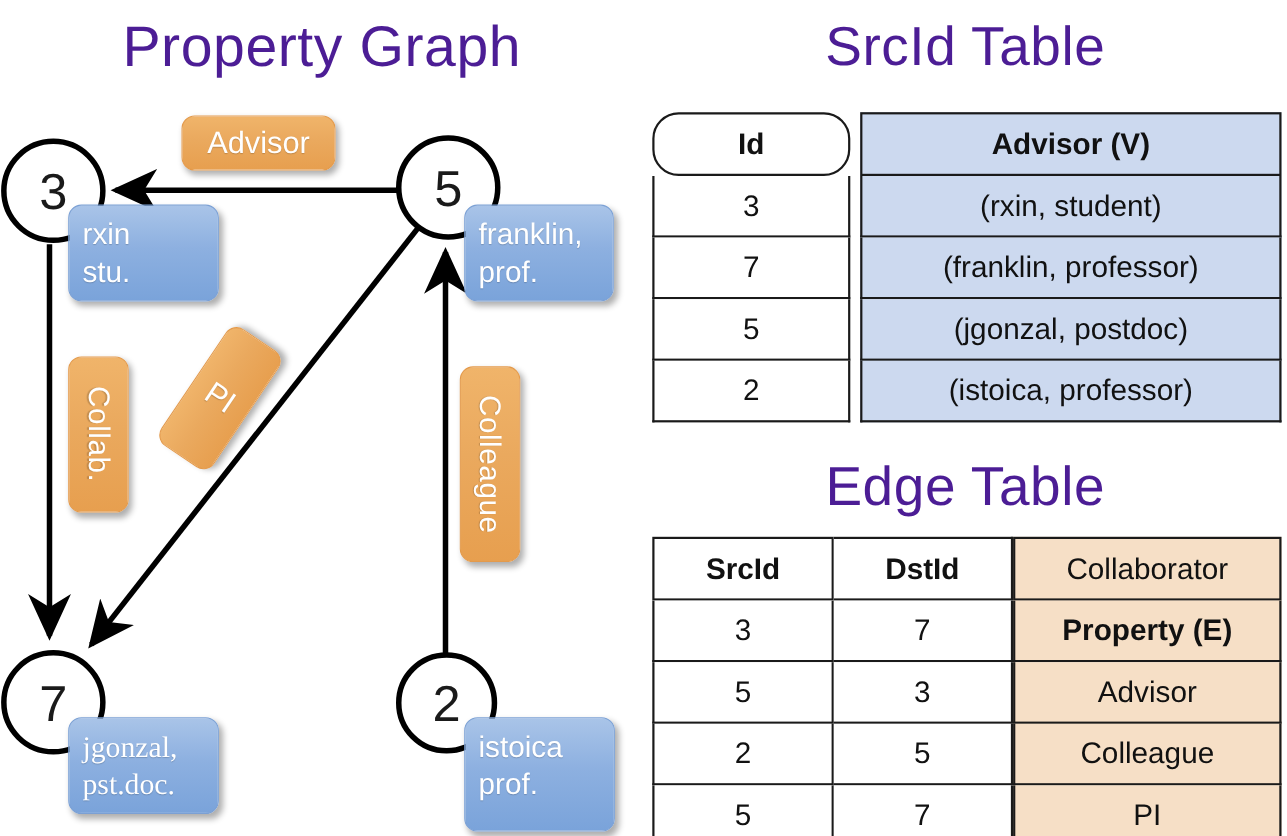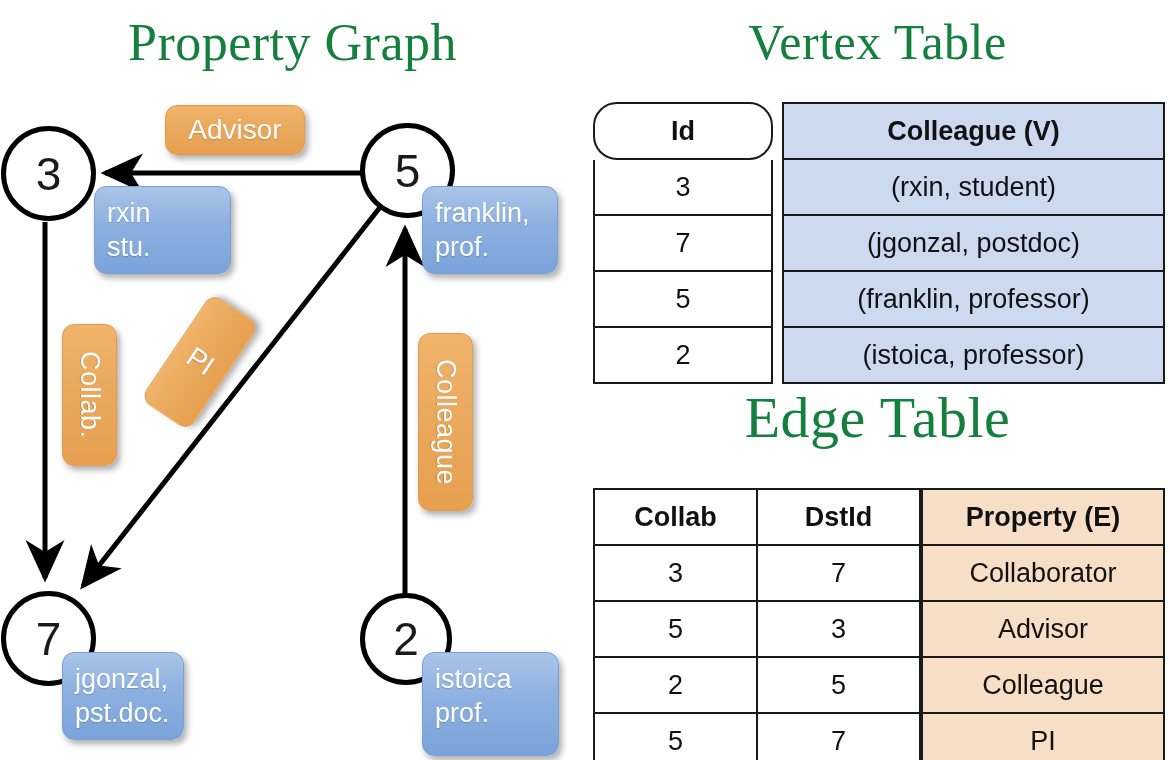--- a/index.html
+++ b/index.html
@@ -12,38 +12,38 @@
     height: 760px;
     position: relative;
     overflow: hidden;
     font-family: "Liberation Sans", sans-serif;
     -webkit-font-smoothing: antialiased;
   }
 
   
   .title {
     position: absolute;
-    font-family: Liberation Serif, serif;
+    font-family: Liberation Sans, sans-serif;
     font-weight: 300;
-    color: #15803d;
+    color: #4c1d95;
     letter-spacing: 0.5px;
     white-space: nowrap;
     text-align: center;
   }
   #title-property-graph {
     left: 0; top: 12px; width: 585px;
     font-size: 52px; line-height: 62px;
   }
   #title-vertex-table {
     left: 585px; top: 12px; width: 585px;
     font-size: 50px; line-height: 60px;
   }
   #title-edge-table {
-    left: 585px; top: 388px; width: 585px;
-    font-size: 58px; line-height: 60px;
+    left: 585px; top: 412px; width: 585px;
+    font-size: 50px; line-height: 60px;
   }
 
   
   #graph-panel {
     position: absolute;
     left: 0; top: 0;
     width: 585px; height: 760px;
   }
   #graph-svg {
     position: absolute;
@@ -197,29 +197,29 @@
   <div class="node-circle" style="left:360px; top:123px; width:95px; height:95px;">
     <span>5</span>
   </div>
   <div class="node-circle" style="left:1px; top:591px; width:95px; height:95px;">
     <span>7</span>
   </div>
   <div class="node-circle" style="left:360px; top:593px; width:92px; height:92px;">
     <span>2</span>
   </div>
 
-  <div class="prop-box blue" style="left:62px; top:186px; width:137px; height:88px;margin-left:32px;">
+  <div class="prop-box blue" style="left:62px; top:186px; width:137px; height:88px;">
     <span class="txt">rxin
 stu.</span>
   </div>
   <div class="prop-box blue" style="left:422px; top:186px; width:136px; height:88px;">
     <span class="txt">franklin,
 prof.</span>
   </div>
-  <div class="prop-box blue" style="left:62px; top:652px; width:122px; height:88px;">
+  <div class="prop-box blue" style="left:62px; top:652px; width:137px; height:88px;font-family:Liberation Serif, serif;">
     <span class="txt">jgonzal,
 pst.doc.</span>
   </div>
   <div class="prop-box blue" style="left:422px; top:652px; width:137px; height:104px;">
     <span class="txt">istoica
 prof.</span>
   </div>
 
   <div class="prop-box orange" id="label-advisor" style="left:165px; top:105px; width:140px; height:50px;">
     <span class="txt">Advisor</span>
@@ -231,21 +231,21 @@
 
   <div class="prop-box orange" id="label-pi" style="left:136px; top:333px; width:128px; height:58px;">
     <span class="txt"><i>PI</i></span>
   </div>
 
   <div class="prop-box orange vert" style="left:418px; top:333px; width:55px; height:178px;">
     <span class="txt"><i>Colleague</i></span>
   </div>
 </div>
 
-<div class="title" id="title-vertex-table">Vertex Table</div>
+<div class="title" id="title-vertex-table">SrcId Table</div>
 
 <div class="col-grid fill-white" style="left:593px; top:102px; width:180px;">
   <table style="width:180px;">
     <tbody>
         <tr>
       <th style="height:54px;border-radius:24px;">Id</th>
     </tr>
     <tr>
       <td style="height:54px;">3</td>
     </tr>
@@ -259,45 +259,45 @@
       <td style="height:54px;">2</td>
     </tr>
   </tbody>
     </table>
 </div>
 
 <div class="col-grid fill-blue" style="left:782px; top:102px; width:383px;">
   <table style="width:383px;">
     <tbody>
         <tr>
-      <th style="height:54px;">Colleague (V)</th>
+      <th style="height:54px;">Advisor (V)</th>
     </tr>
     <tr>
       <td style="height:54px;">(rxin, student)</td>
     </tr>
     <tr>
+      <td style="height:54px;">(franklin, professor)</td>
+    </tr>
+    <tr>
       <td style="height:54px;">(jgonzal, postdoc)</td>
-    </tr>
-    <tr>
-      <td style="height:54px;">(franklin, professor)</td>
     </tr>
     <tr>
       <td style="height:54px;">(istoica, professor)</td>
     </tr>
   </tbody>
     </table>
 </div>
 
 <div class="title" id="title-edge-table">Edge Table</div>
 
 <div class="col-grid fill-white" style="left:593px; top:488px; width:322px;">
   <table style="width:322px;">
     <tbody>
         <tr>
-      <th style="height:54px; width:161px;">Collab</th>
+      <th style="height:54px; width:161px;">SrcId</th>
       <th style="height:54px; width:161px;">DstId</th>
     </tr>
     <tr>
       <td style="height:54px;">3</td>
       <td style="height:54px;">7</td>
     </tr>
     <tr>
       <td style="height:54px;">5</td>
       <td style="height:54px;">3</td>
     </tr>
@@ -310,24 +310,24 @@
       <td style="height:54px;">7</td>
     </tr>
   </tbody>
     </table>
 </div>
 
 <div class="col-grid fill-orange" style="left:921px; top:488px; width:244px;">
   <table style="width:244px;">
     <tbody>
         <tr>
+      <td style="height:54px;">Collaborator</td>
+    </tr>
+    <tr>
       <th style="height:54px;">Property (E)</th>
-    </tr>
-    <tr>
-      <td style="height:54px;">Collaborator</td>
     </tr>
     <tr>
       <td style="height:54px;">Advisor</td>
     </tr>
     <tr>
       <td style="height:54px;">Colleague</td>
     </tr>
     <tr>
       <td style="height:54px;">PI</td>
     </tr>

